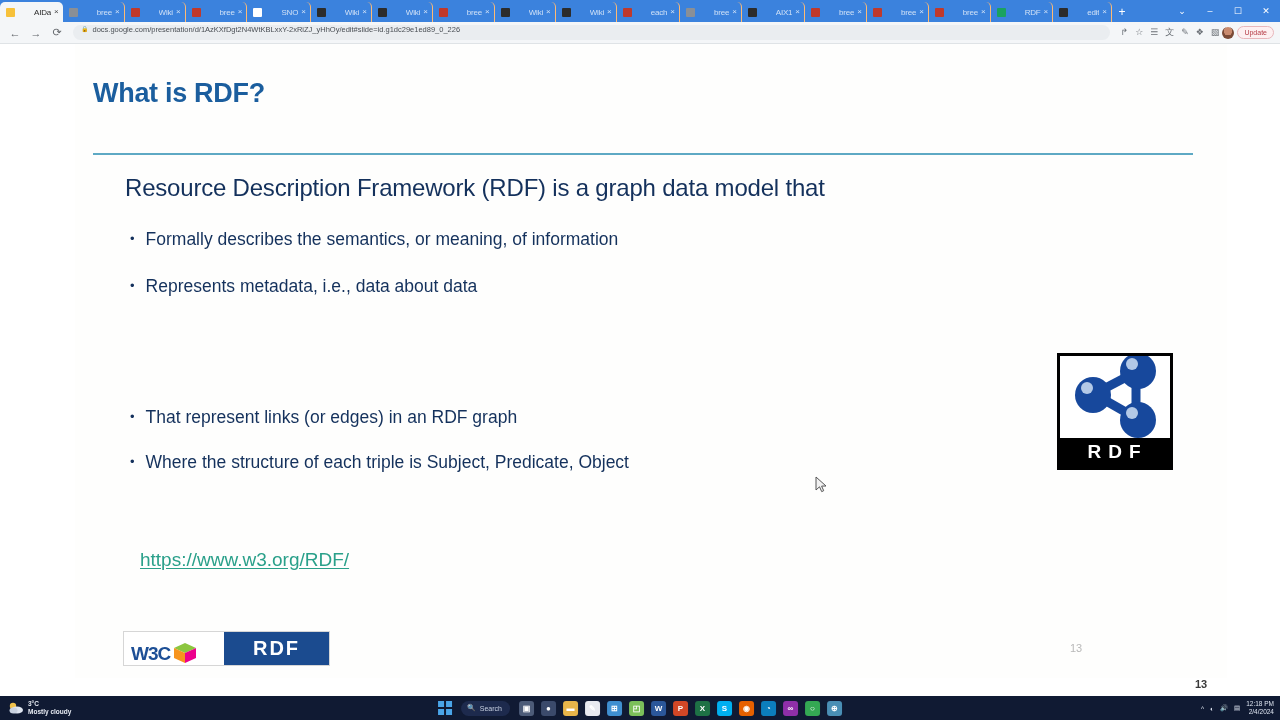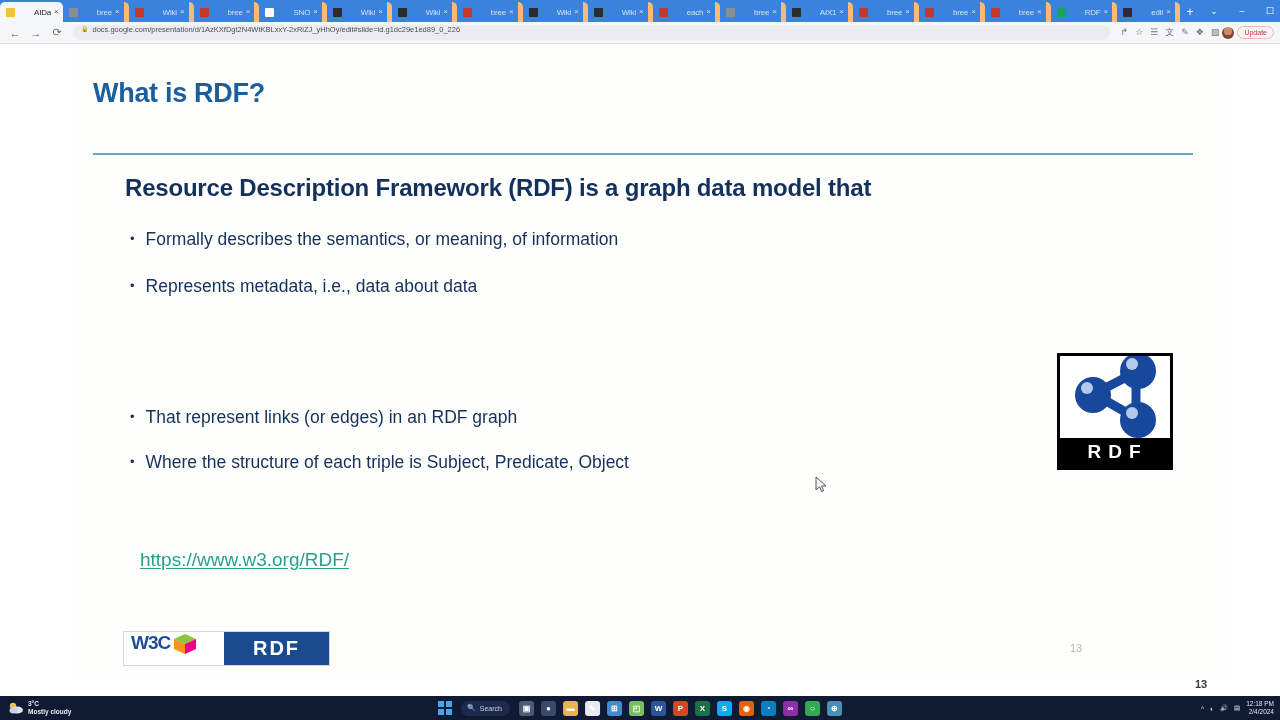--- a/index.html
+++ b/index.html
@@ -15,21 +15,21 @@
   .tabstrip {
     position: absolute; top: 0; left: 0; width: 1280px; height: 22px;
     background: #3b82dd;
     display: flex; align-items: flex-end;
   }
   .tab {
     height: 20px; min-width: 0;
     display: flex; align-items: center; gap: 3px;
     padding: 0 4px 0 6px;
     font-size: 8px; color: #e9f1fb;
-    border-right: 5px solid #fdba74;
+    border-right: 1px solid #fdba74;
     position: relative;
     flex: 0 0 auto;
     border-radius: 5px 5px 0 0;
   }
   .tab.active {
     background: #f4f6f8; color: #2a2a2a;
     border-right: none;
   }
   .tab .favicon {
     width: 9px; height: 9px; flex: 0 0 9px;
@@ -105,21 +105,21 @@
   .logo-aidava {
     position: absolute; left: 935px; top: 12px; width: 185px; height: 86px;
   }
   .logo-aidava .word {
     position: absolute; left: 74px; top: 28px;
     font-size: 29px; font-weight: bold; color: #1b5e9e;
     letter-spacing: .5px;
   }
 
   .h2 {
-    position: absolute; color: #14315c; font-size: 24px; font-weight: 700;
+    position: absolute; color: #14315c; font-size: 24px; font-weight: 400;
     letter-spacing: -.2px;
   }
   .bullet {
     position: absolute; color: #14315c; font-size: 17.5px;
     display: flex; align-items: baseline; gap: 11px;
   }
   .bullet .dot { font-size: 13px; line-height: 1; position: relative; top: -2px; }
 
   .w3link {
     position: absolute; left: 65px; top: 505px;
@@ -136,21 +136,21 @@
     width: 110px; height: 26px; background: #000; color: #fff;
     font-size: 19px; font-weight: bold; letter-spacing: 7px;
     text-align: center; line-height: 28px; padding-left: 5px;
   }
 
   .w3cbadge {
     position: absolute; left: 48px; top: 587px; width: 207px; height: 35px;
     display: flex; border: 1px solid #d6d6d6;
   }
   .w3cbadge .left {
-    width: 100px; background: #fff; display: flex; align-items: flex-start;
+    width: 100px; background: #fff; display: flex; align-items: flex-end;
     gap: 2px; padding-left: 7px;
   }
   .w3cbadge .w3c {
     font-size: 19px; font-weight: bold; color: #1d4f96; letter-spacing: -1px;
   }
   .w3cbadge .right {
     flex: 1; background: #1b4b8f; color: #fff; font-size: 20px;
     font-weight: bold; letter-spacing: 2px;
     display: flex; align-items: center; justify-content: center;
   }

